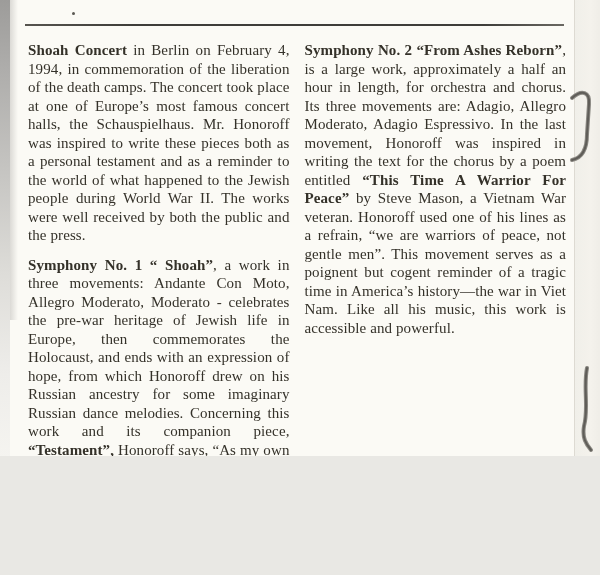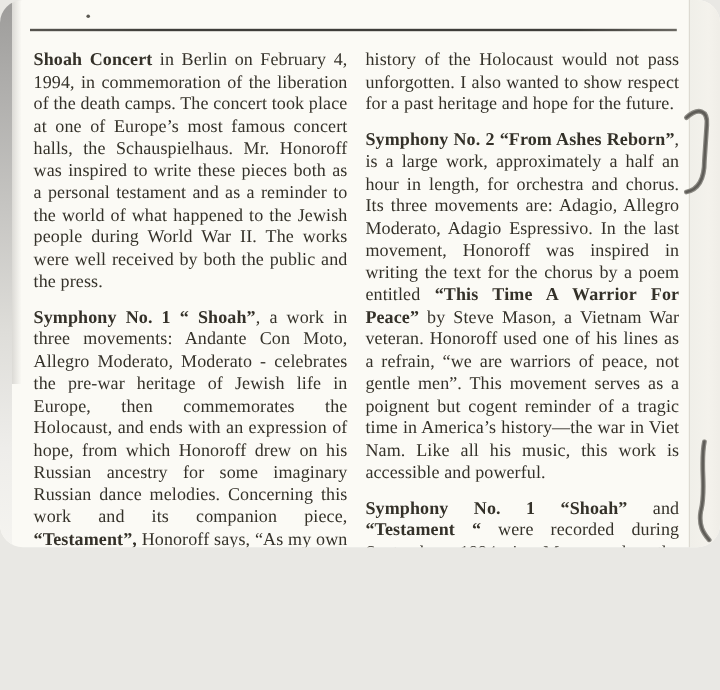--- a/index.html
+++ b/index.html
@@ -5,21 +5,20 @@
   html,body{margin:0;padding:0;}
   body{
     width:600px;height:575px;overflow:hidden;
     font-family:"Liberation Serif","DejaVu Serif",serif;
     background:#e9e8e4;
   }
   .scan{
     position:relative;width:600px;height:456px;
     background:#fbfaf5;
     overflow:hidden;
-    border-radius:19px;
   }
   
   .left-edge{
     position:absolute;left:0;top:0;width:10px;height:575px;
     background:linear-gradient(to bottom,
       #9d9c9a 0%, #aeadab 12%, #c6c5c2 30%, #deddd9 48%, #eeedea 65%, #f6f5f1 82%, #f2f1ed 100%);
   }
   .left-edge-fade{
     position:absolute;left:10px;top:0;width:8px;height:320px;
     background:linear-gradient(to right, rgba(160,158,155,.35), rgba(160,158,155,0));
@@ -89,23 +88,21 @@
 
   <div class="top-rule"></div>
   <div class="speck"></div>
 
   <div class="columns" style="color: rgb(52, 49, 41);">
     <div class="column">
         <p class="para"><span class="run-b">Shoah Concert</span><span class="run-n">  in Berlin on February 4, 1994, in commemoration of  the liberation of the death camps. The concert took place at one of Europe’s most famous concert halls, the Schauspielhaus. Mr. Honoroff was inspired to write these pieces both as a personal testament and as a reminder to the world of what happened to the Jewish people during World War II. The works were well received by both the public and the press.</span></p>
         <p class="para"><span class="run-bi">Symphony No. 1 “ Shoah”</span><span class="run-n">, a work in three movements: Andante Con Moto, Allegro Moderato, Moderato - celebrates the pre-war heritage of Jewish life in Europe, then commemorates the Holocaust, and ends with an expression of hope, from which Honoroff drew on his Russian ancestry for some imaginary Russian dance melodies. Concerning this work and its companion piece, </span><span class="run-bi">“Testament”,</span><span class="run-n"> Honoroff says, “As my own family escaped from Nazi Germany in 1939, and my wife Betty’s family suffered through the death camps, I wanted to play a part in insuring that this dark</span></p>
       </div>
     <div class="column">
-        <p class="para"><span class="run-n">history of the Holocaust would not pass unforgotten. I also wanted to show respect for a past heritage and hope for the future.</span></p>
         <p class="para"><span class="run-bi">Symphony No. 2 “From Ashes Reborn”</span><span class="run-n">, is a large work, approximately a half an hour in length, for orchestra and chorus. Its three movements are: Adagio, Allegro Moderato, Adagio Espressivo. In the last movement, Honoroff was inspired in writing the text for the chorus by a poem entitled </span><span class="run-b">“This Time A Warrior For Peace”</span><span class="run-n">  by Steve Mason, a Vietnam War veteran. Honoroff used one of his lines as a refrain, “we are warriors of peace, not gentle men”. This movement serves as a poignent  but cogent reminder of a tragic time in America’s history—the war in Viet Nam. Like all his music, this work is accessible and  powerful.</span></p>
-        <p class="para"><span class="run-bi">Symphony No. 1 “Shoah”</span><span class="run-n"> and </span><span class="run-bi">“Testament “</span><span class="run-n"> were recorded  during September  1994 in Moscow by the Moscow Radio and Television Orchestra, one of the premier Russian orchestras, led</span></p>
       </div>
   </div>
 
   <div class="footer">
     <div class="rule"></div>
     <div class="pagenum">4</div>
     <div class="rule"></div>
   </div>
 
   <svg class="staple" style="left:569px;top:88px;" width="28" height="82" viewBox="0 0 28 82">

